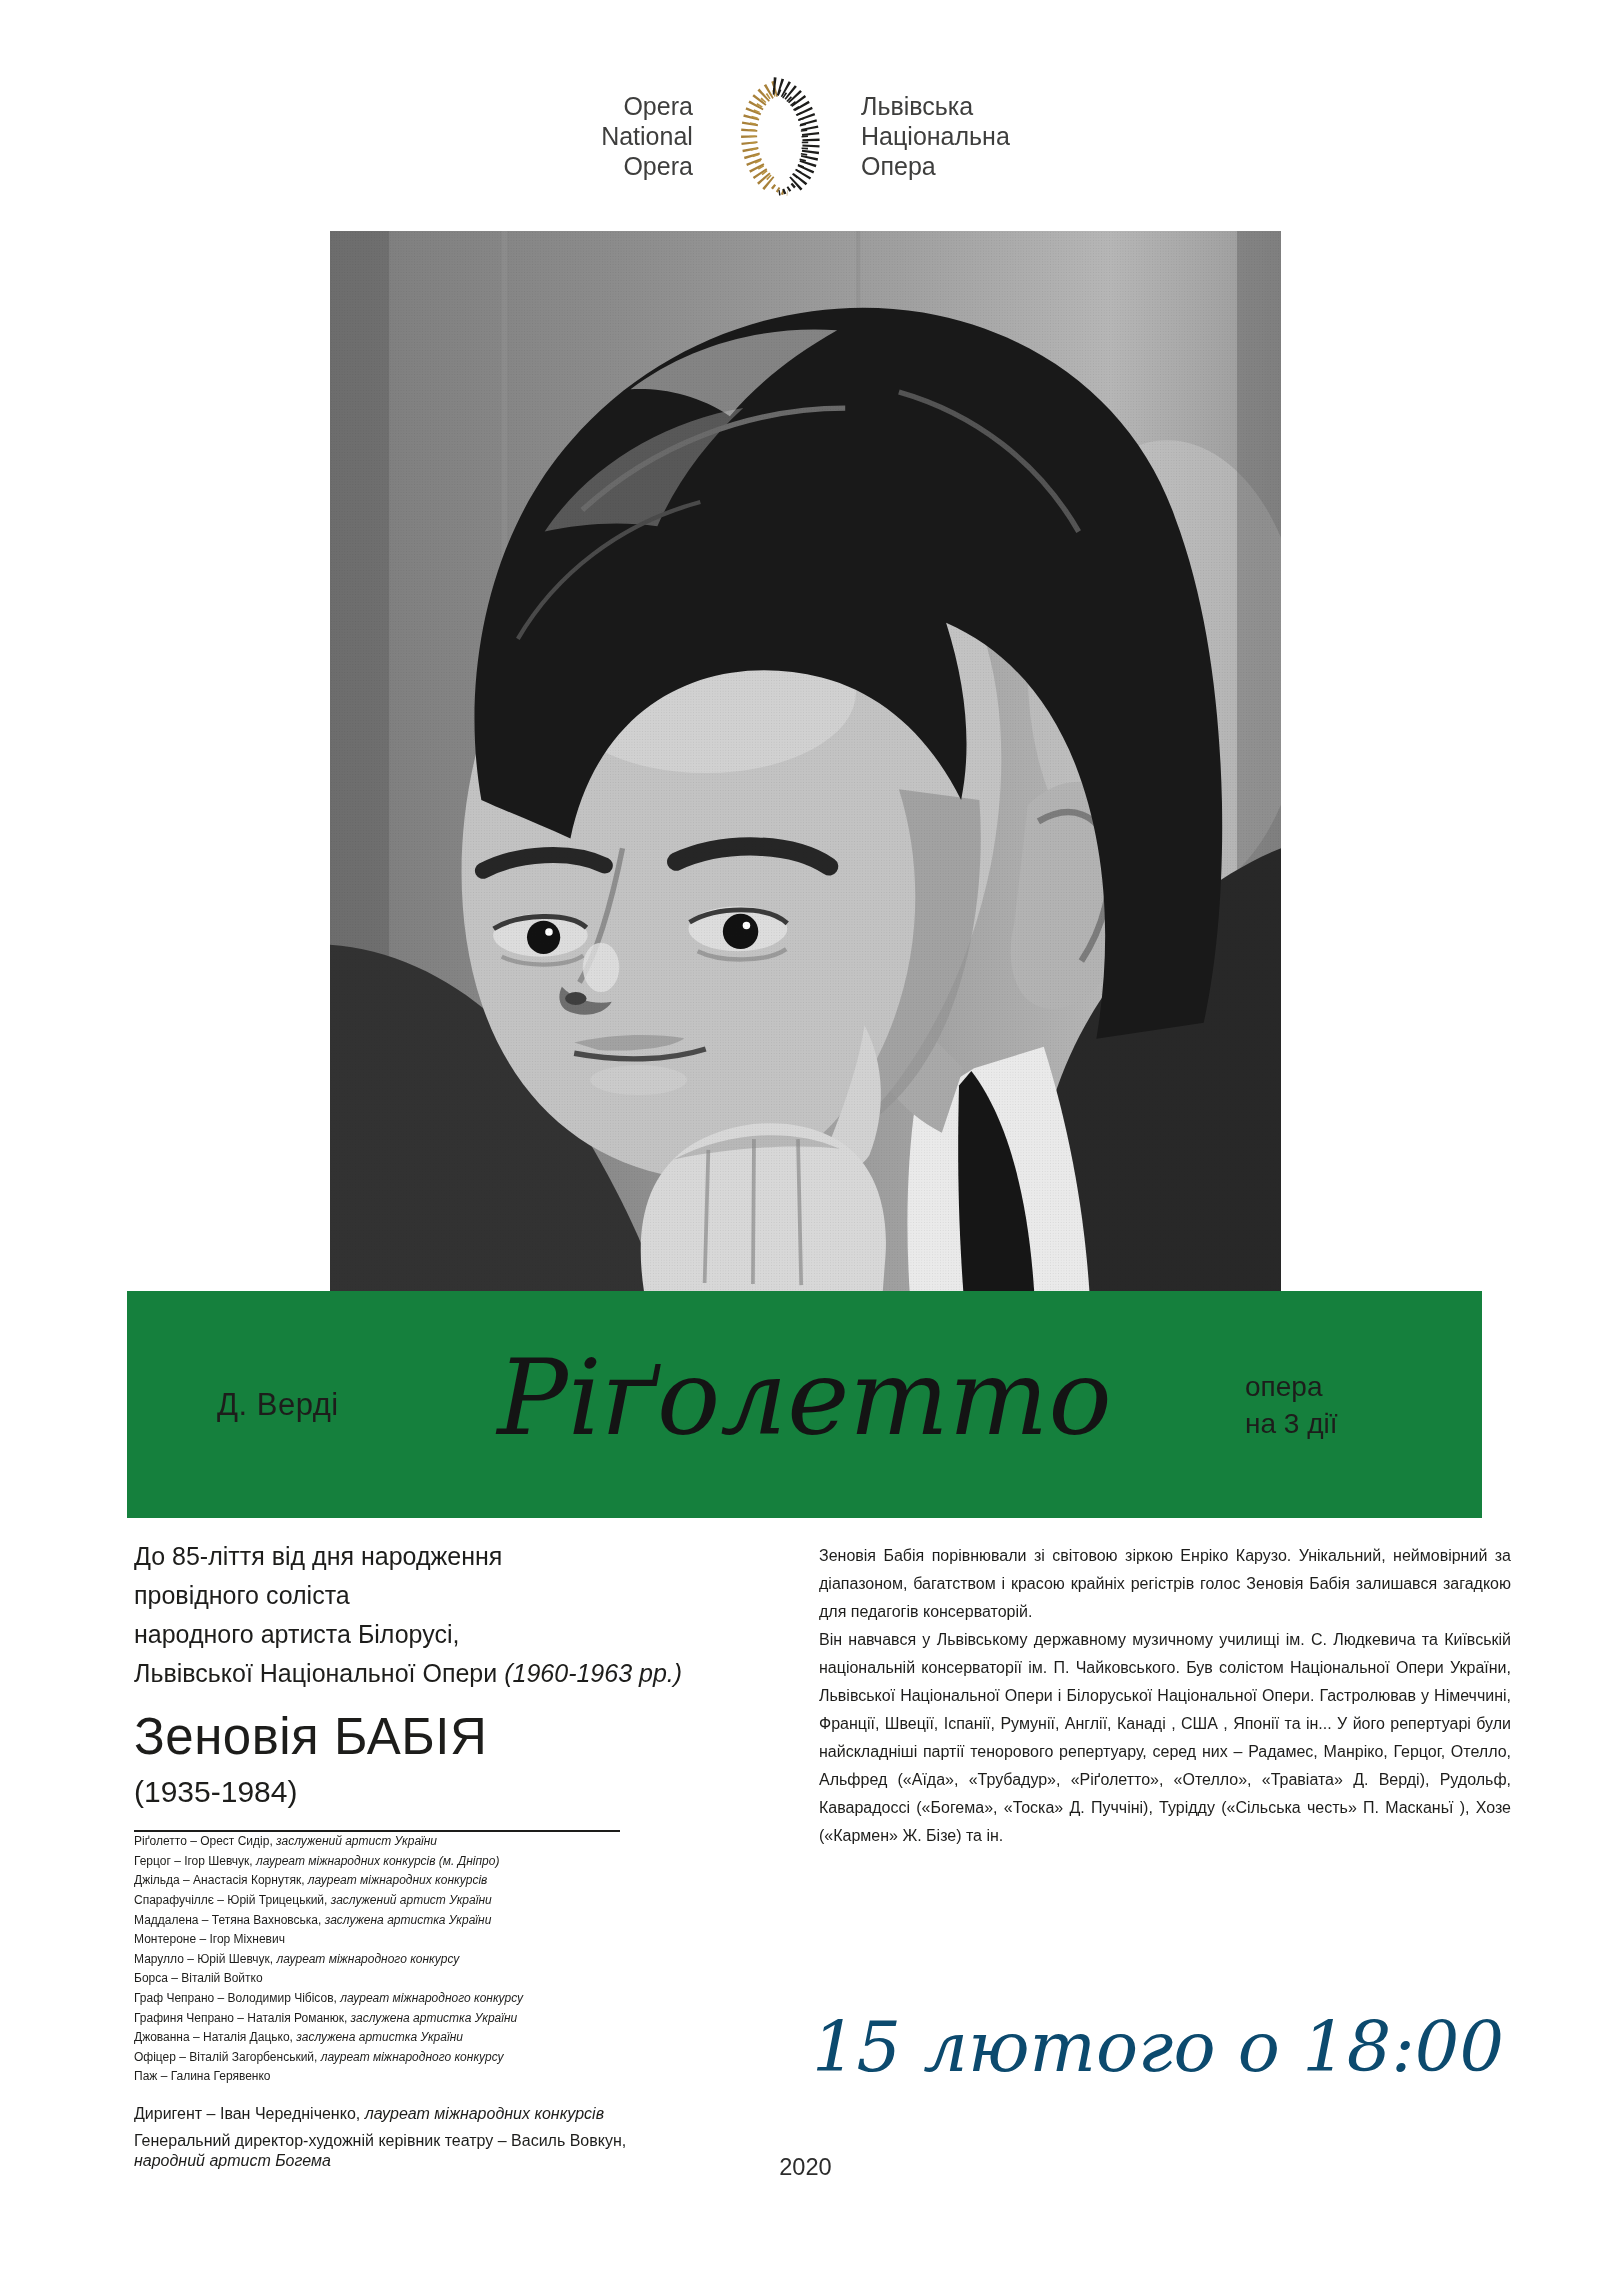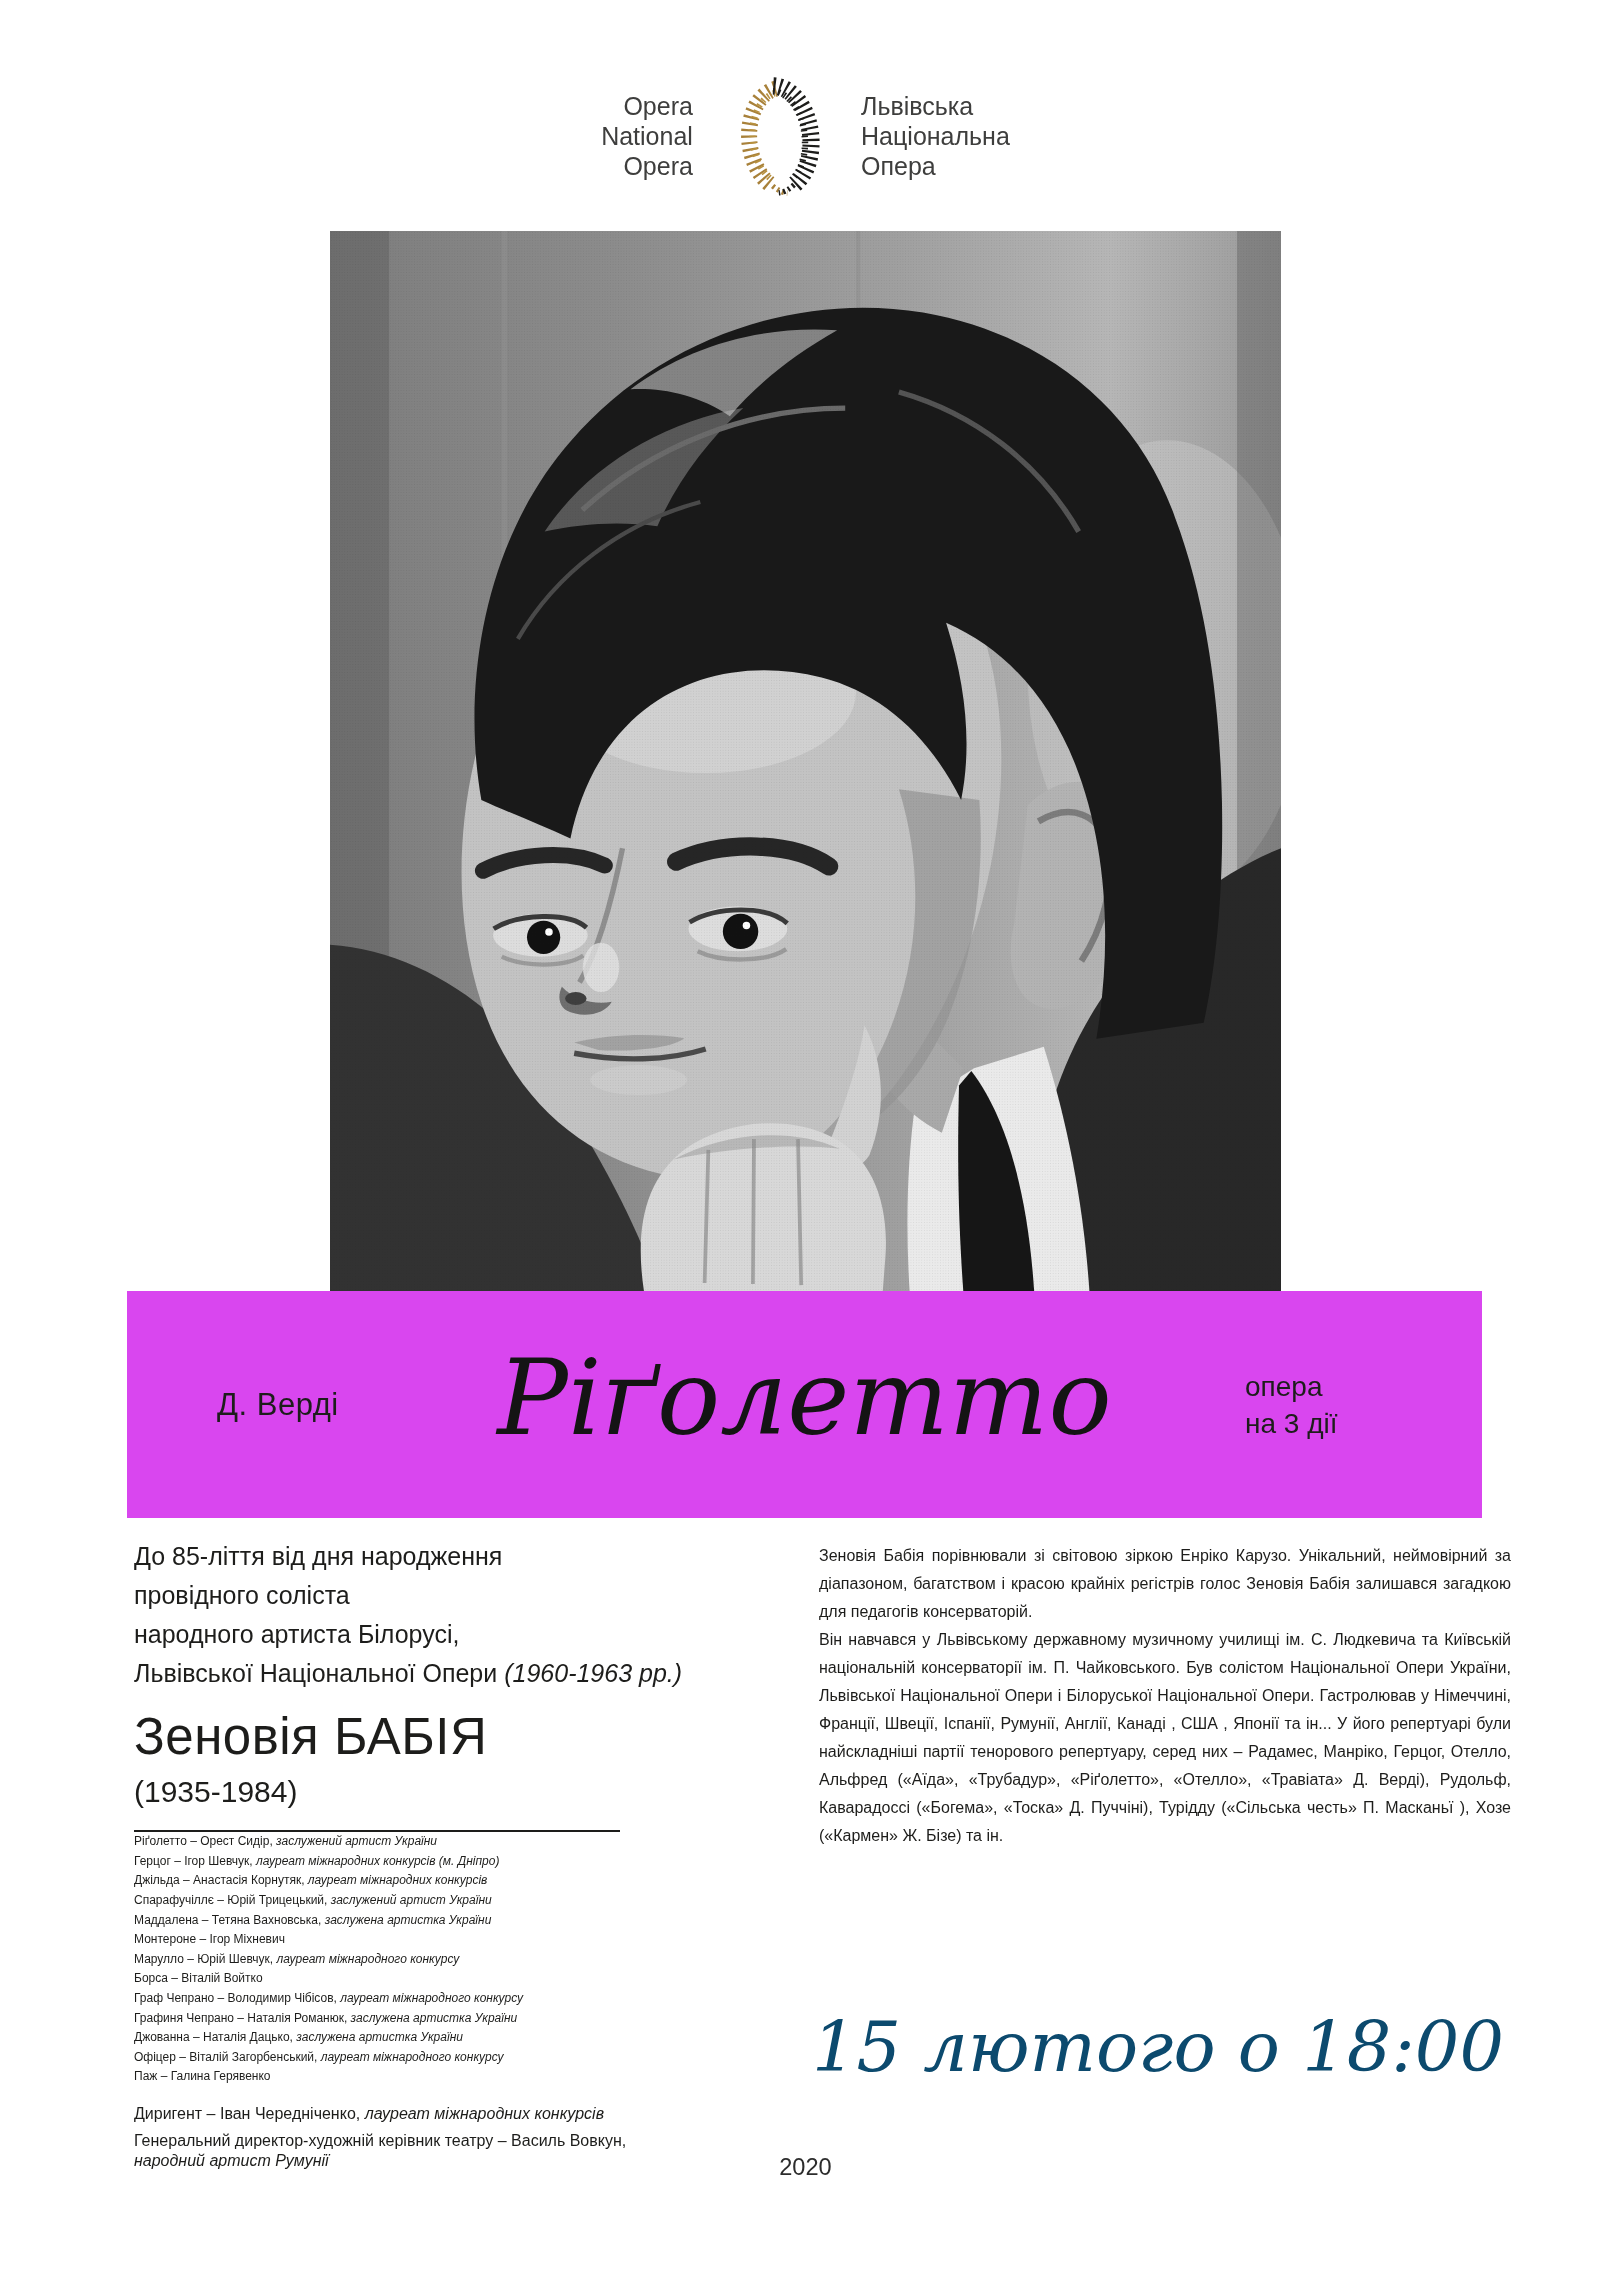--- a/index.html
+++ b/index.html
@@ -9,21 +9,21 @@
   }
   
   .logo-row{position:absolute;top:75px;left:0;right:0;display:flex;justify-content:center;align-items:center;gap:23.6px;}
   .logo-en{text-align:right;font-size:25px;line-height:30px;color:#3e3e3d;}
   .logo-ua{text-align:left;font-size:25px;line-height:30px;color:#3e3e3d;}
   .emblem{width:121px;height:121px;flex:0 0 auto;}
   
   .photo{position:absolute;left:330px;top:231px;width:951px;height:1060px;}
   .photo svg{display:block;width:100%;height:100%;}
   
-  .band{position:absolute;left:127px;top:1291px;width:1355px;height:227px;background:#d946ef;}
+  .band{position:absolute;left:127px;top:1291px;width:1355px;height:227px;background:#15803d;}
   .composer{position:absolute;left:90px;top:50%;transform:translateY(-50%);font-size:31px;letter-spacing:0.5px;}
   .band-title{
     position:absolute;left:50%;top:47%;transform:translate(-50%,-50%);
     font-family:"DejaVu Serif", serif;font-style:italic;font-size:105px;line-height:1;
     white-space:nowrap;color:#141414;
   }
   .band-right{position:absolute;left:1118px;top:50%;transform:translateY(-50%);font-size:28px;line-height:37px;}
   
   .left-col{position:absolute;left:134px;top:1537px;width:671px;}
   .intro{font-size:25px;line-height:39px;}
@@ -185,21 +185,21 @@
     <div><span>Борса – Віталій Войтко</span> <span class="it"></span></div>
     <div><span>Граф Чепрано – Володимир Чібісов,</span> <span class="it">лауреат міжнародного конкурсу</span></div>
     <div><span>Графиня Чепрано – Наталія Романюк,</span> <span class="it">заслужена артистка України</span></div>
     <div><span>Джованна – Наталія Дацько,</span> <span class="it">заслужена артистка України</span></div>
     <div><span>Офіцер – Віталій Загорбенський,</span> <span class="it">лауреат міжнародного конкурсу</span></div>
     <div><span>Паж – Галина Герявенко</span> <span class="it"></span></div>
   </div>
 
   <div class="credits">
     <div class="block"><span>Диригент – Іван Чередніченко,</span> <span class="it">лауреат міжнародних конкурсів</span></div>
-    <div class="block"><span>Генеральний директор-художній керівник театру – Василь Вовкун,</span><br><span class="it">народний артист Румунії</span></div>
+    <div class="block"><span>Генеральний директор-художній керівник театру – Василь Вовкун,</span><br><span class="it">народний артист Богема</span></div>
   </div>
 </div>
 
 <div class="right-col">
   <p>Зеновія Бабія порівнювали зі світовою зіркою Енріко Карузо. Унікальний, неймовірний за діапазоном, багатством і красою крайніх регістрів голос Зеновія Бабія залишався загадкою для педагогів консерваторій.</p>
   <p>Він навчався у Львівському державному музичному училищі ім. С. Людкевича та Київській національній консерваторії ім. П. Чайковського. Був солістом Національної Опери України, Львівської Національної Опери і Білоруської Національної Опери. Гастролював у Німеччині, Франції, Швеції, Іспанії, Румунії, Англії, Канаді , США , Японії та ін... У його репертуарі були найскладніші партії тенорового репертуару, серед них – Радамес, Манріко, Герцог, Отелло, Альфред («Аїда», «Трубадур», «Ріґолетто», «Отелло», «Травіата» Д. Верді), Рудольф, Каварадоссі («Богема», «Тоска» Д. Пуччіні), Турідду («Сільська честь» П. Масканьї ), Хозе («Кармен» Ж. Бізе) та ін.</p>
 </div>
 
 <div class="date">15 лютого о 18:00</div>
 

